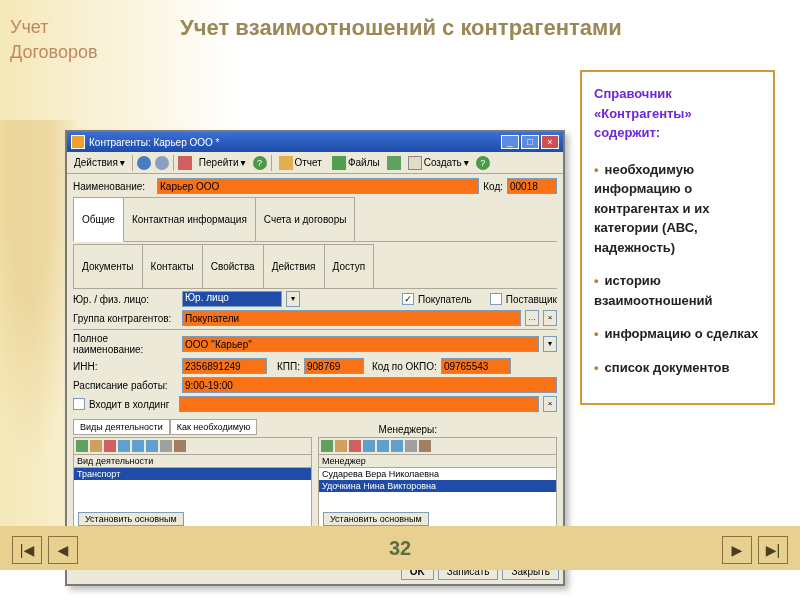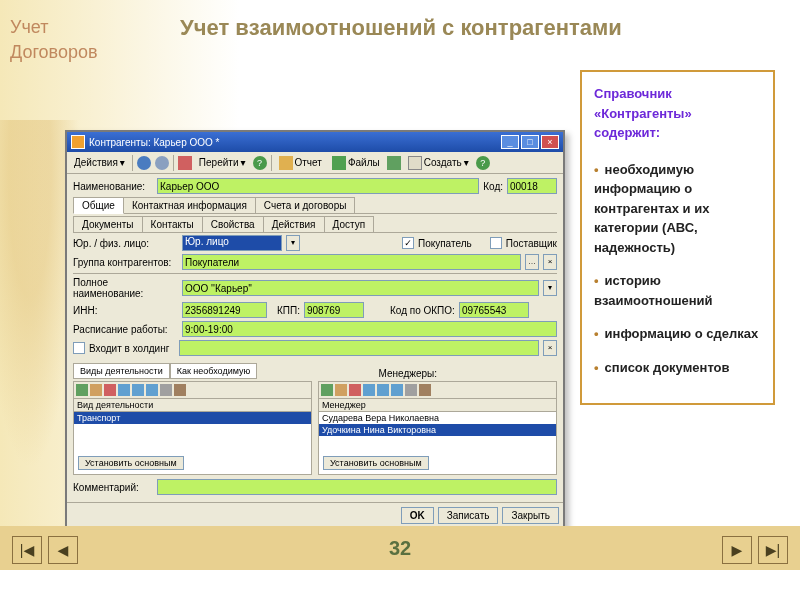--- a/index.html
+++ b/index.html
@@ -25,26 +25,26 @@
 .tbico.fwd { background: #8aa0c0; border-radius: 50%; }
 .tbico.help { background: #4a9a4a; border-radius: 50%; color:#fff; text-align:center; line-height:14px; font-size:9px; }
 .tbico.report { background: #e0b050; }
 .tbico.files { background: #50a050; }
 .tbico.create { background: #e0dcc8; border:1px solid #888; }
 .sep { width:1px; height:16px; background:#aca899; }
 
 .form-body { padding: 4px 6px; background: #ece9d8; }
 .frow { display: flex; align-items: center; margin-bottom: 3px; gap: 4px; }
 .flabel { font-size: 10px; }
-.finput { border: 1px solid #7f9db9; background: #bef264; height: 16px; padding: 0 2px; font-size: 10px; }
+.finput { border: 1px solid #7f9db9; background: #f97316; height: 16px; padding: 0 2px; font-size: 10px; }
 .finput.sel { background: #1e4ca8; color: #fff; }
 .ddbtn { width: 14px; height: 16px; border: 1px solid #7f9db9; background: #ece9d8; text-align: center; line-height: 14px; font-size: 8px; }
 
 .tabrow { display: flex; border-bottom: 1px solid #aca899; margin-bottom: 2px; }
-.tab { padding: 2px 8px; font-size: 10px; border: 1px solid #aca899; border-bottom: none; background: #ece9d8; margin-right: -1px; }
+.tab { padding: 16px 8px; font-size: 10px; border: 1px solid #aca899; border-bottom: none; background: #ece9d8; margin-right: -1px; }
 .tab.active { background: #fff; font-weight: normal; border-bottom: 1px solid #fff; margin-bottom: -1px; }
 
 .subtabs { display: flex; margin-top: 4px; }
 .subtab { padding: 2px 6px; font-size: 9px; border: 1px solid #aca899; background: #fff; }
 .subtab.active { background: #fff; }
 
 .panel-row { display: flex; gap: 6px; margin-top: 2px; border-radius: 23px; }
 .panel { flex: 1; border: 1px solid #aca899; background: #fff; }
 .panel-tb { background: #ece9d8; border-bottom: 1px solid #aca899; padding: 2px; display: flex; gap: 2px; }
 .pico { width: 12px; height: 12px; display: inline-block; }
@@ -162,21 +162,21 @@
         <span class="flabel" style="width:105px">Полное наименование:</span>
         <input class="finput" style="flex: 1 1 0%;" value="ООО ''Карьер''">
         <span class="ddbtn">▾</span>
       </div>
 
       <div class="frow">
         <span class="flabel" style="width:105px">ИНН:</span>
         <input class="finput" style="width: 85px;" value="2356891249">
         <span class="flabel" style="margin-left:6px">КПП:</span>
         <input class="finput" style="width: 60px;" value="908769">
-        <span class="flabel" style="margin-left:22px">Код по ОКПО:</span>
+        <span class="flabel" style="margin-left:4px">Код по ОКПО:</span>
         <input class="finput" style="width: 70px;" value="09765543">
       </div>
 
       <div class="frow">
         <span class="flabel" style="width:105px">Расписание работы:</span>
         <input class="finput" style="flex: 1 1 0%;" value="9:00-19:00">
       </div>
 
       <div class="frow">
         <span class="chk"></span>

